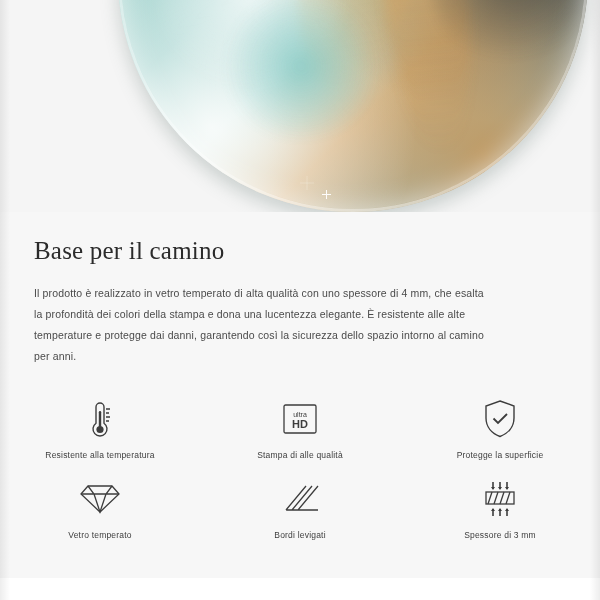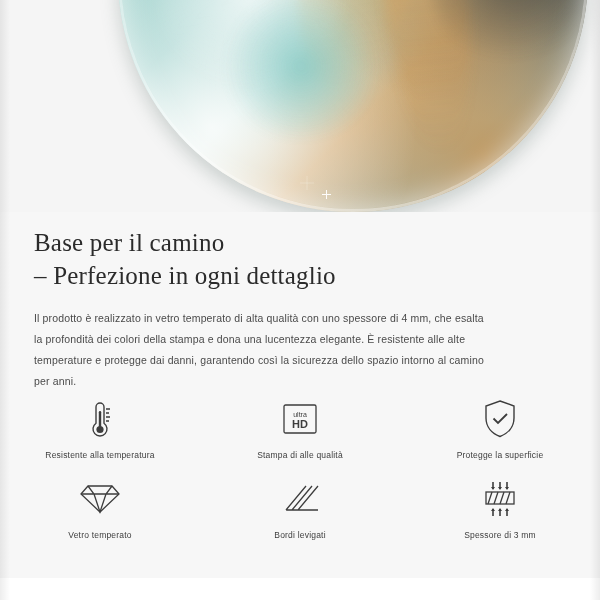--- a/index.html
+++ b/index.html
@@ -81,21 +81,21 @@
       linear-gradient(to bottom, rgba(255,255,255,0) 46%, #fff 50%, rgba(255,255,255,0) 54%);
     opacity: .95;
   }
   .sp1 { left: 300px; top: 176px; }
   .sp2 { left: 322px; top: 190px; width: 9px; height: 9px; }
 
   
   .content {
     position: absolute;
     left: 0;
-    top: 204px;
+    top: 212px;
     width: 516px;
   }
   .headline {
     margin: 0;
     padding: 22px 34px 0 34px;
     font-family: "Liberation Serif", serif;
     font-size: 25px;
     line-height: 33px;
     font-weight: 400;
     color: #2b2b2b;
@@ -177,21 +177,20 @@
       <div class="marble-streak s4"></div>
       <div class="marble-streak s5"></div>
     </div>
     <div class="sparkle sp1"></div>
     <div class="sparkle sp2"></div>
   </div>
 
   <div class="content">
     <h1 class="headline">
       <span>Base per il camino</span>
-      <span class="line2">– Perfezione in ogni dettaglio</span>
     </h1>
     <p class="paragraph">Il prodotto è realizzato in vetro temperato di alta qualità con uno spessore di 4 mm, che esalta la profondità dei colori della stampa e dona una lucentezza elegante. È resistente alle alte temperature e protegge dai danni, garantendo così la sicurezza dello spazio intorno al camino per anni.</p>
   </div>
 
   <div class="features">
 
     <div class="feature">
       <div class="feature-icon">
         <svg width="36" height="44" viewBox="0 0 36 44" fill="none" stroke="#3d3d3d" stroke-width="1.4">
           <path d="M18 6a4 4 0 0 1 4 4v16.2a7 7 0 1 1-8 0V10a4 4 0 0 1 4-4z"></path>

